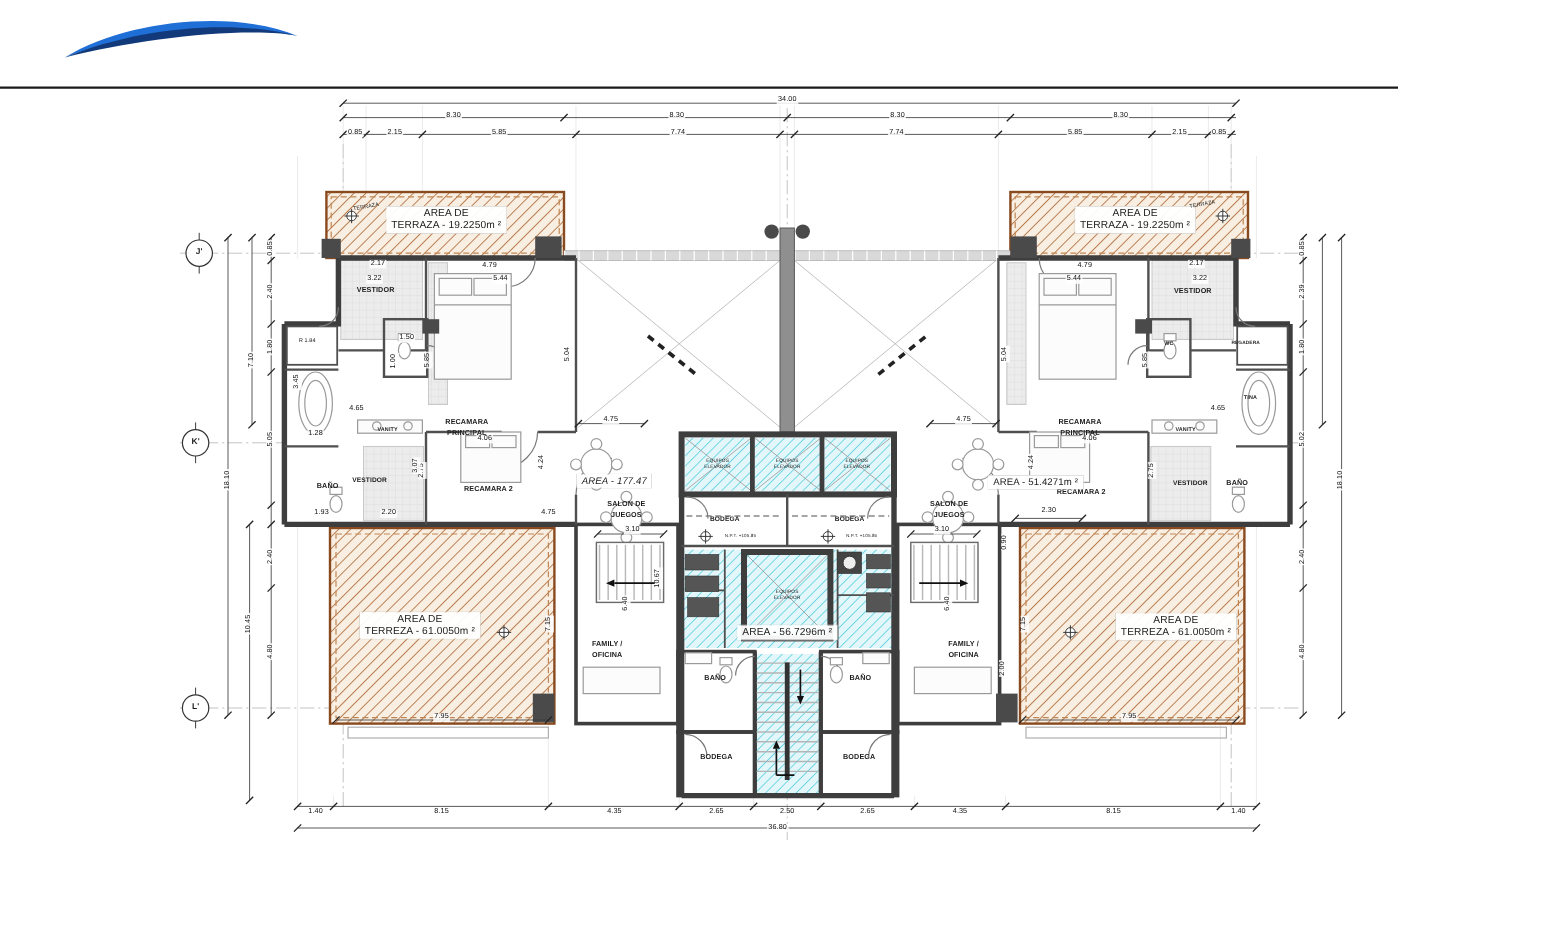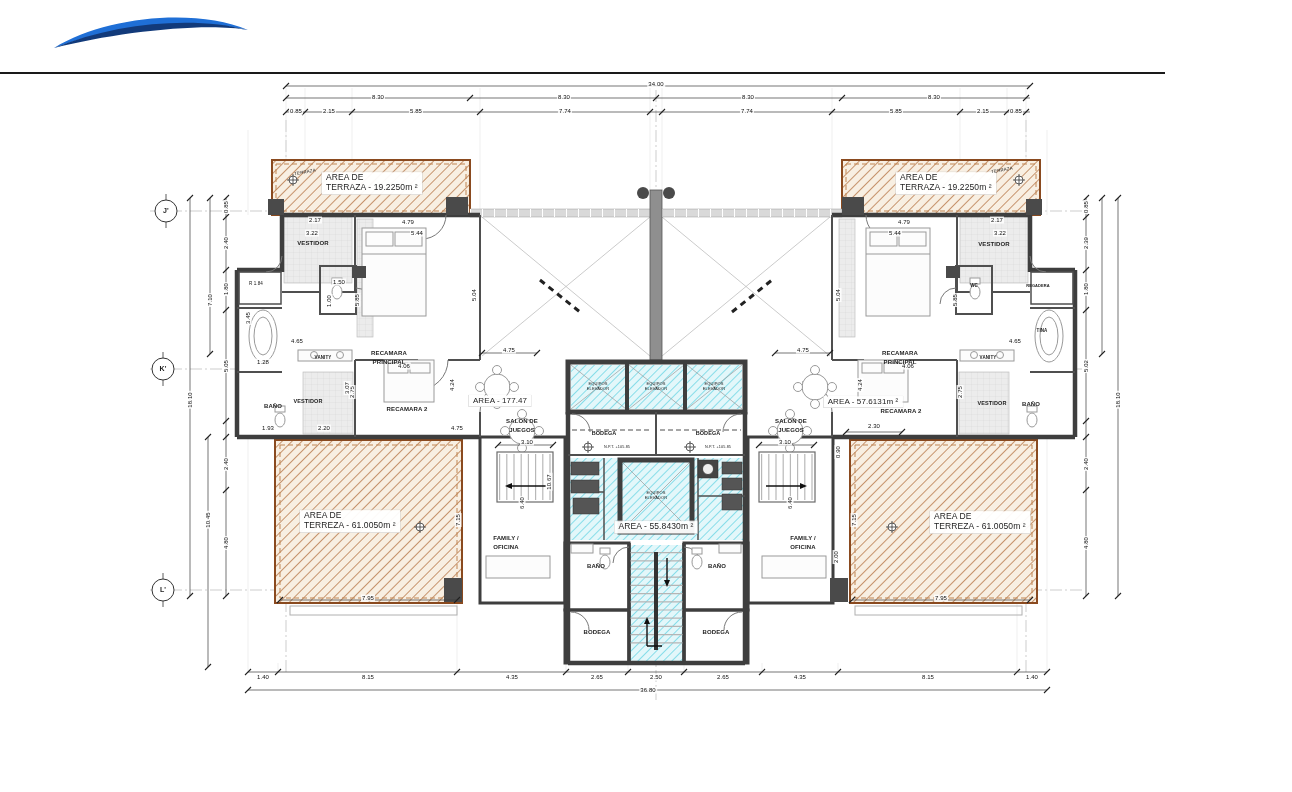--- a/index.html
+++ b/index.html
@@ -5,21 +5,21 @@
   html,body{margin:0;padding:0;background:#fff;}
   .stage{position:relative;width:1292px;height:792px;background:#fff;overflow:hidden;
          font-family:"Liberation Sans",sans-serif;}
   .plan-svg{position:absolute;left:0;top:0;}
   .label-layer{position:absolute;left:0;top:0;width:1292px;height:792px;pointer-events:none;}
   .lbl{position:absolute;transform:translate(-50%,-50%);color:#1c1c1c;line-height:1.15;
        white-space:pre;letter-spacing:.1px;}
   .lbl.b{font-weight:bold;}
   .lbl.dim{color:#111;background:rgba(255,255,255,.85);padding:0 1px;}
   .lbl.bg{background:rgba(255,255,255,.95);padding:1px 4px;box-shadow:0 0 0 .5px #cfcfcf;}
-  .lbl.al{transform:translate(0,-50%);text-align:left;}
+  .lbl.al{transform:translate(0,-50%);text-align:center;}
   .lbl.wrap{white-space:normal;text-align:center;}
   
   .firm{position:absolute;left:2px;top:46px;font-family:"Liberation Serif",serif;
         font-variant:small-caps;font-weight:bold;font-size:24px;color:#8b8b8b;letter-spacing:1px;}
   .swoosh{position:absolute;left:46px;top:6px;}
   .brand{position:absolute;right:4px;top:4px;width:118px;display:flex;flex-direction:column;align-items:center;}
   .brand-name{font-size:21px;color:#6a6a6a;letter-spacing:2px;line-height:1;}
   .brand-sub{font-size:5px;color:#76b82a;letter-spacing:3.5px;font-weight:bold;margin-top:2px;}
   .brand-bar{width:112px;height:6px;background:#000;margin-top:2px;}
 </style>
@@ -467,23 +467,23 @@
       <span class="lbl" style="left: 617px; top: 447px; font-size: 3.8px;">N.P.T. +105.85</span>
       <span class="lbl" style="left: 718px; top: 447px; font-size: 3.8px;">N.P.T. +105.85</span>
       <span class="lbl b" style="left: 596px; top: 566px; font-size: 6px;">BAÑO</span>
       <span class="lbl b" style="left: 717px; top: 566px; font-size: 6px;">BAÑO</span>
       <span class="lbl b" style="left: 597px; top: 632px; font-size: 6px;">BODEGA</span>
       <span class="lbl b" style="left: 716px; top: 632px; font-size: 6px;">BODEGA</span>
       <span class="lbl wrap" style="left: 598px; top: 387px; font-size: 4px; width: 32px;">EQUIPOS ELEVADOR</span>
       <span class="lbl wrap" style="left: 656px; top: 387px; font-size: 4px; width: 32px;">EQUIPOS ELEVADOR</span>
       <span class="lbl wrap" style="left: 714px; top: 387px; font-size: 4px; width: 32px;">EQUIPOS ELEVADOR</span>
       <span class="lbl wrap" style="left: 656px; top: 496px; font-size: 4px; width: 32px;">EQUIPOS ELEVADOR</span>
-      <span class="lbl bg" style="left: 500px; top: 401px; font-size: 8px;">AREA - 177.47</span>
-      <span class="lbl bg" style="left: 863px; top: 402px; font-size: 8px;">AREA - 57.6131m ²</span>
-      <span class="lbl bg" style="left: 656px; top: 527px; font-size: 8.5px;">AREA - 55.8430m ²</span>
+      <span class="lbl bg" style="left: 512px; top: 401px; font-size: 8px; font-style: italic;">AREA - 177.47</span>
+      <span class="lbl bg" style="left: 863px; top: 402px; font-size: 8px;">AREA - 51.4271m ²</span>
+      <span class="lbl bg" style="left: 656px; top: 527px; font-size: 8.5px;">AREA - 56.7296m ²</span>
       <span class="lbl bg al" style="left: 322px; top: 183px; font-size: 8.5px;">AREA DE
 TERRAZA - 19.2250m ²</span>
       <span class="lbl bg al" style="left: 896px; top: 183px; font-size: 8.5px;">AREA DE
 TERRAZA - 19.2250m ²</span>
       <span class="lbl bg al" style="left: 300px; top: 521px; font-size: 8.5px;">AREA DE
 TERREZA - 61.0050m ²</span>
       <span class="lbl bg al" style="left: 930px; top: 522px; font-size: 8.5px;">AREA DE
 TERREZA - 61.0050m ²</span>
       <span class="lbl" style="left: 305px; top: 172px; font-size: 4.5px; transform: translate(-50%, -50%) rotate(-10deg);">TERRAZA</span>
       <span class="lbl" style="left: 1002px; top: 170px; font-size: 4.5px; transform: translate(-50%, -50%) rotate(-10deg);">TERRAZA</span>

